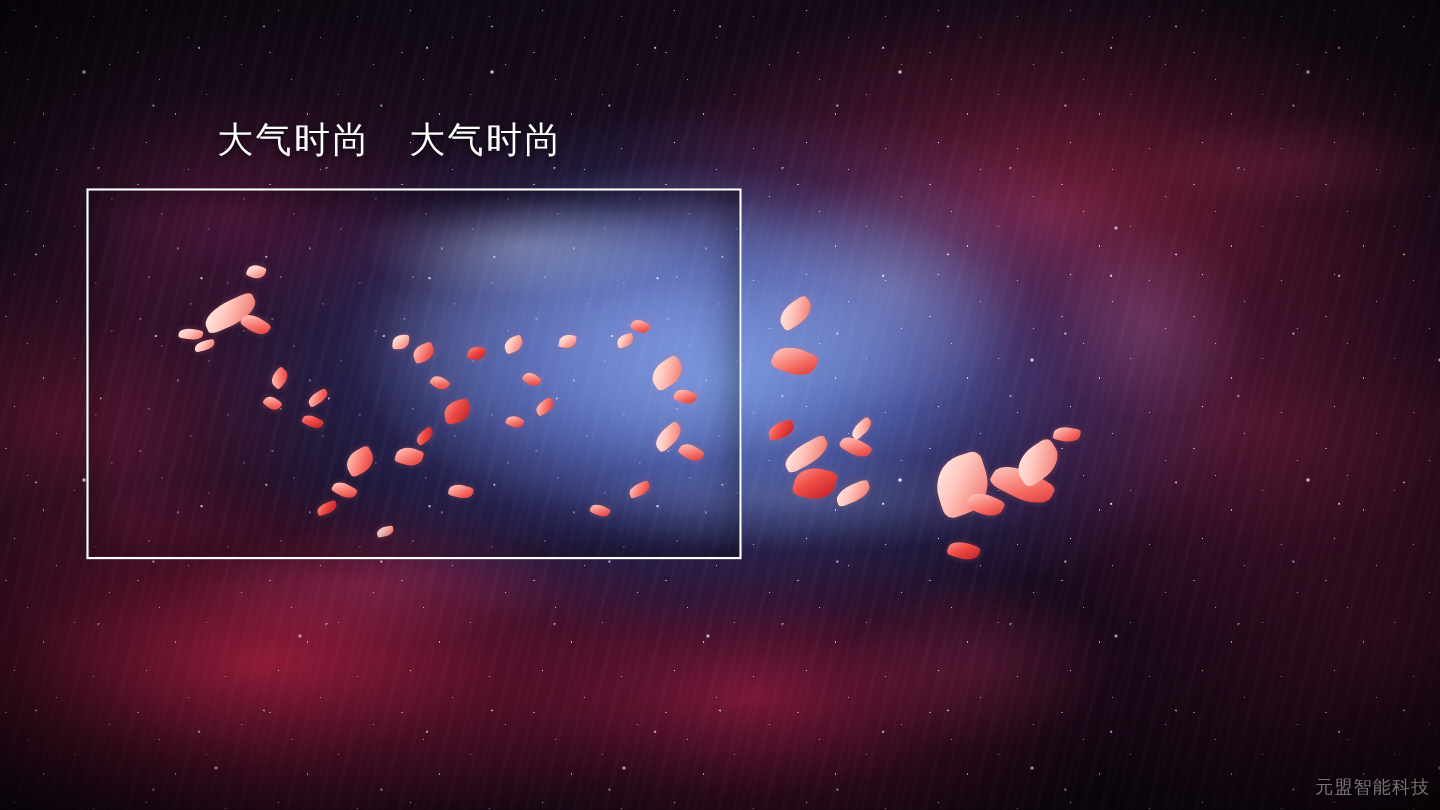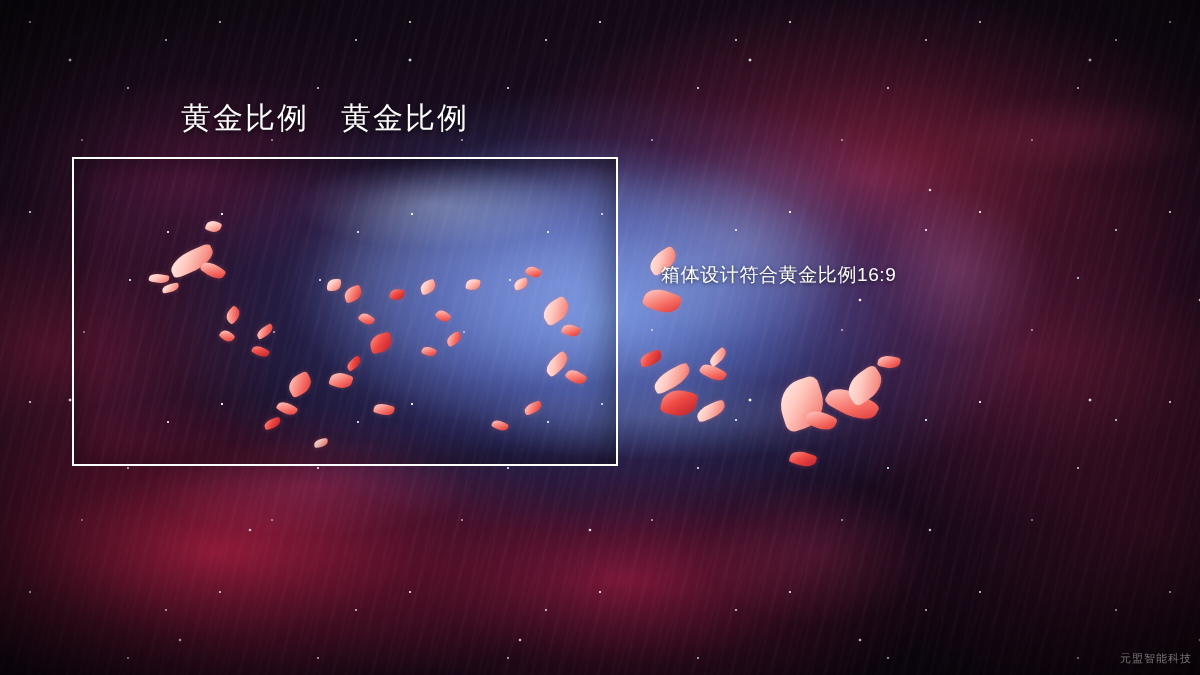--- a/index.html
+++ b/index.html
@@ -152,21 +152,21 @@
     color:#ffffff;
     letter-spacing:.6px;
     white-space:nowrap;
     text-shadow:0 1px 4px rgba(0,0,0,.70);
   }
   #body-text .line.indent { padding-left:2px; }
 
   #watermark {
     position:absolute;
     right:8px; bottom:9px;
-    font-size:11px;
+    font-size:15px;
     letter-spacing:1px;
     color:rgba(208,204,206,.55);
     text-shadow:0 1px 2px rgba(0,0,0,.5);
   }
 </style>
 </head>
 <body>
 
 <div id="slide">
 
@@ -236,21 +236,20 @@
         <div class="petal pale" style="left: 470px; top: 198px; width: 26px; height: 14px; transform: rotate(-40deg);"></div>
         <div class="petal" style="left: 492px; top: 212px; width: 20px; height: 12px; transform: rotate(34deg);"></div>
         <div class="petal" style="left: 450px; top: 244px; width: 18px; height: 10px; transform: rotate(-20deg);"></div>
         <div class="petal" style="left: 300px; top: 245px; width: 20px; height: 11px; transform: rotate(16deg);"></div>
         <div class="petal pale" style="left: 240px; top: 280px; width: 14px; height: 8px; transform: rotate(-10deg);"></div>
         <div class="petal" style="left: 418px; top: 262px; width: 16px; height: 9px; transform: rotate(26deg);"></div>
       </div>
     <div class="panel-inner-shadow"></div>
   </div>
 
-  <div id="title">黄金比例　黄金比例</div>
+  <div id="title">大气时尚　大气时尚</div>
 
   <div id="body-text">
-    <div class="line indent">箱体设计符合黄金比例16:9</div>
   </div>
 
   <div id="watermark">元盟智能科技</div>
 
 </div>
 
 </body></html>

